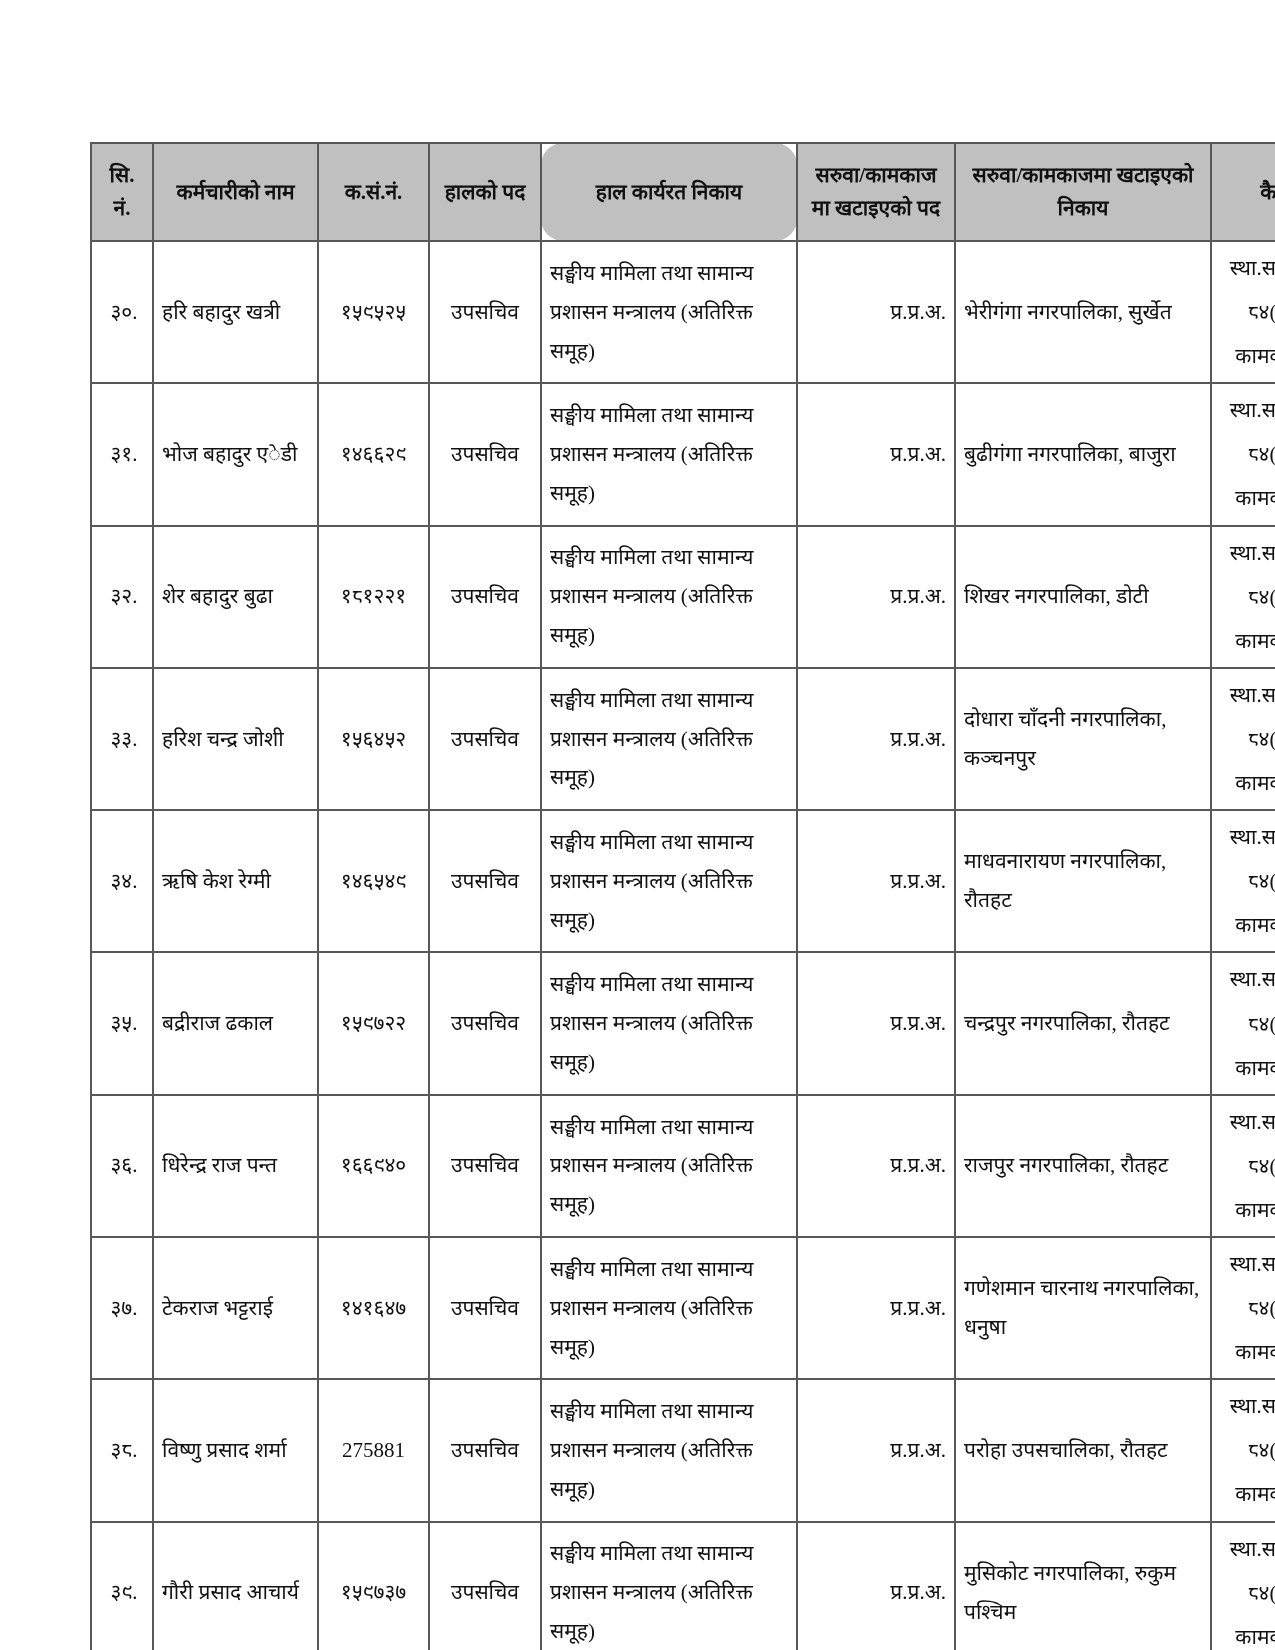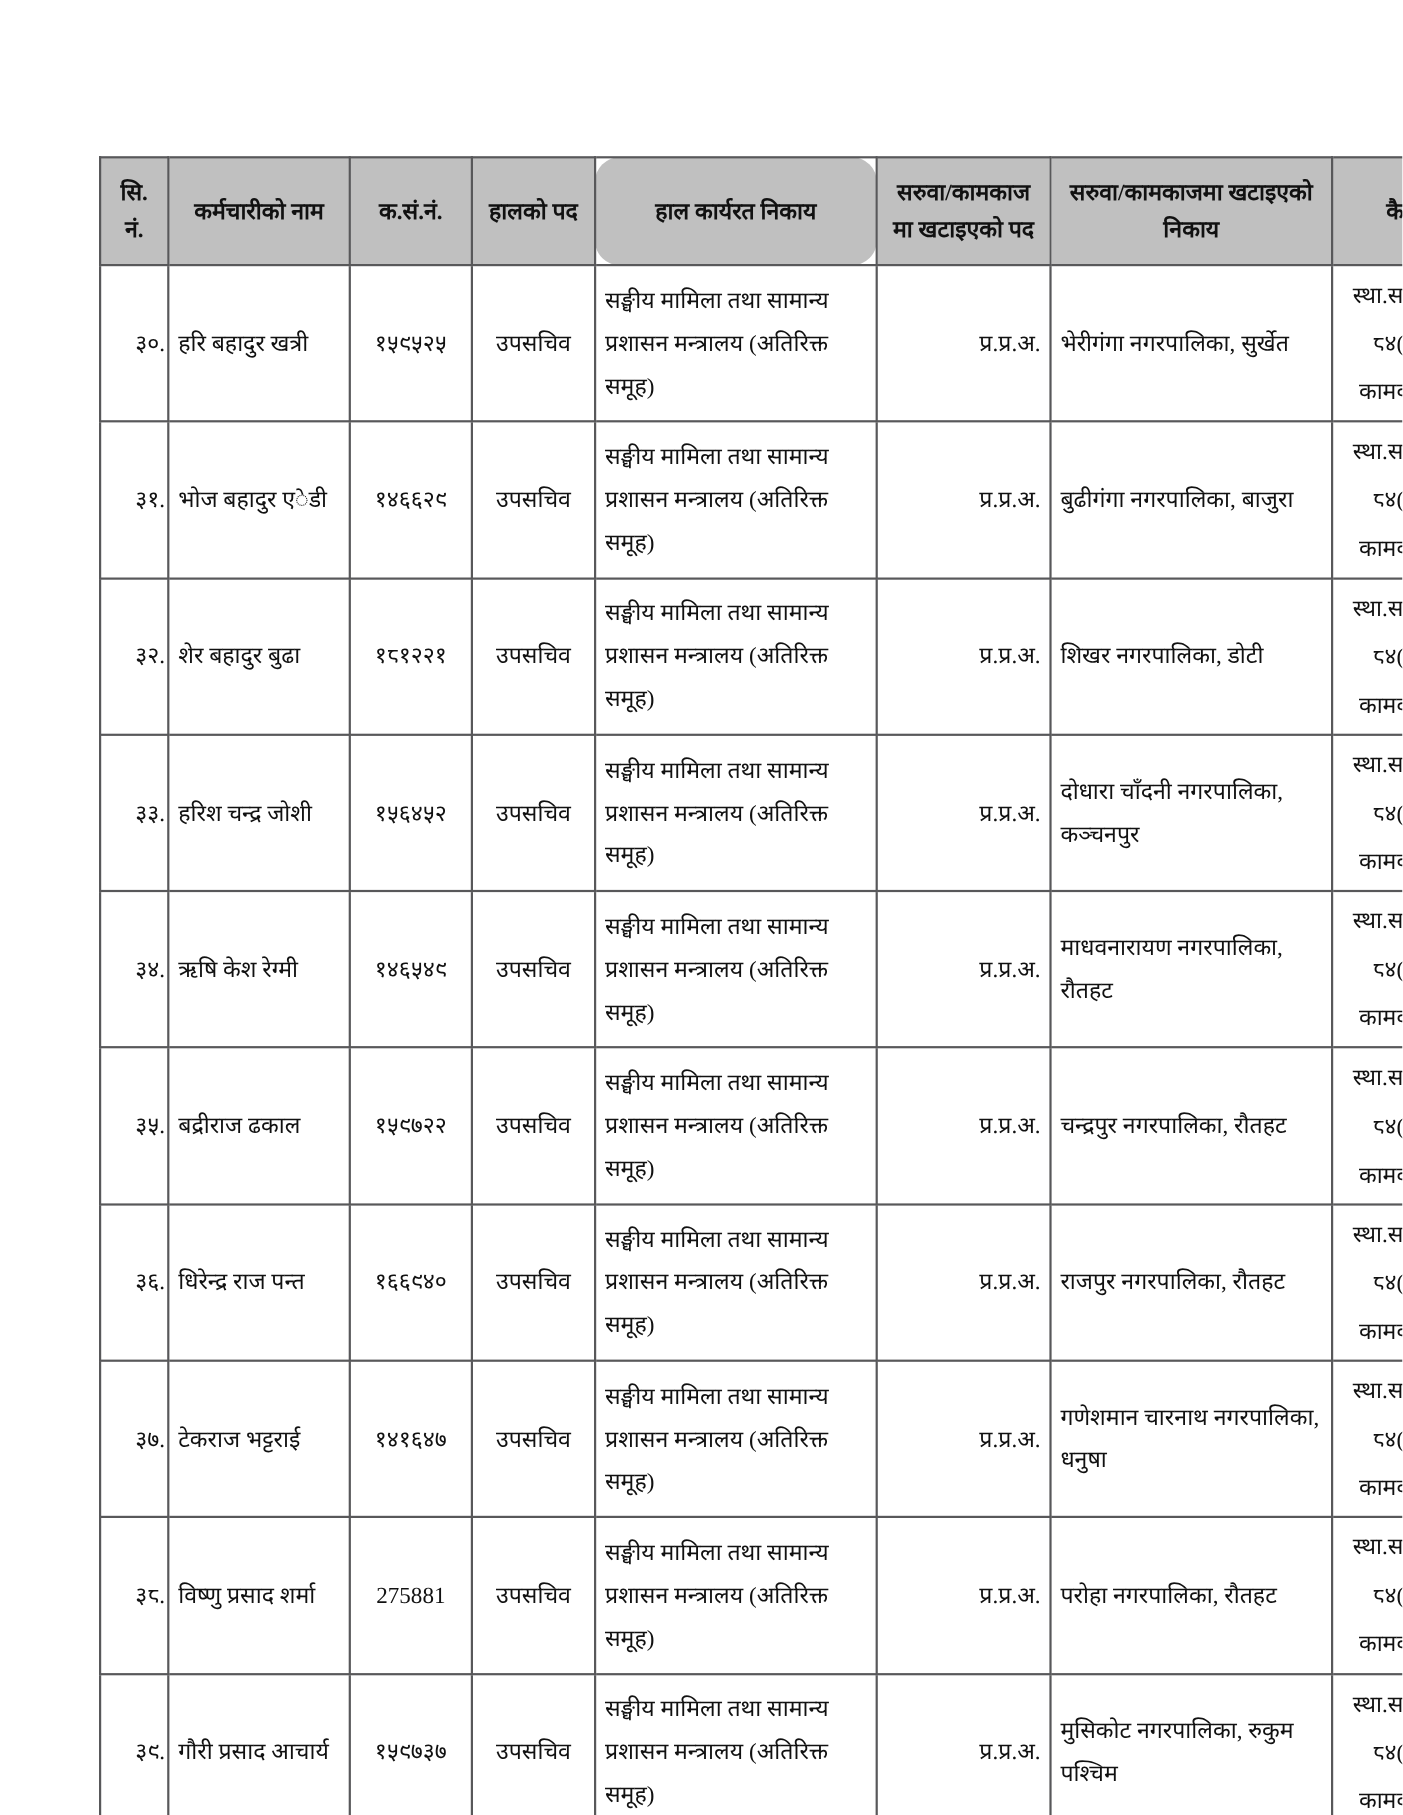--- a/index.html
+++ b/index.html
@@ -47,21 +47,21 @@
   
   .col-sn{width:44px;margin-left:44px;}
   .col-name{width:147px;margin-left:20px;}
   .col-num{width:93px;}
   .col-pos{width:94px;}
   .col-body{width:238px;border-radius:22px;}
   .col-tpos{width:140px;}
   .col-tbody{width:238px;}
   .col-remarks{width:102px;}
 
-  td.col-sn{text-align:right;padding-left:6px;padding-right:2px;}
+  td.col-sn{text-align:center;padding-left:6px;padding-right:2px;}
   td.col-name{text-align:left;}
   td.col-num{text-align:center;}
   td.col-pos{text-align:center;margin-top:36px;}
   td.col-body{text-align:left;margin-top:48px;}
   td.col-tpos{text-align:right;border-radius:23px;}
   td.col-tbody{text-align:left;}
   td.col-remarks{text-align:center;padding-left:4px;padding-right:4px;line-height:2.1;}
 </style>
 </head>
 <body>
@@ -161,21 +161,21 @@
           <td class="col-tbody">गणेशमान चारनाथ नगरपालिका, धनुषा</td>
           <td class="col-remarks">स्था.स.स.ऐ ८४(४) कामकाज</td>
         </tr>
         <tr>
           <td class="col-sn">३८.</td>
           <td class="col-name">विष्णु प्रसाद शर्मा</td>
           <td class="col-num">275881</td>
           <td class="col-pos">उपसचिव</td>
           <td class="col-body">सङ्घीय मामिला तथा सामान्य प्रशासन मन्त्रालय (अतिरिक्त समूह)</td>
           <td class="col-tpos">प्र.प्र.अ.</td>
-          <td class="col-tbody">परोहा नगरपालिका, रौतहट</td>
+          <td class="col-tbody">परोहा उपसचालिका, रौतहट</td>
           <td class="col-remarks">स्था.स.स.ऐ ८४(४) कामकाज</td>
         </tr>
         <tr>
           <td class="col-sn">३९.</td>
           <td class="col-name">गौरी प्रसाद आचार्य</td>
           <td class="col-num">१५९७३७</td>
           <td class="col-pos">उपसचिव</td>
           <td class="col-body">सङ्घीय मामिला तथा सामान्य प्रशासन मन्त्रालय (अतिरिक्त समूह)</td>
           <td class="col-tpos">प्र.प्र.अ.</td>
           <td class="col-tbody">मुसिकोट नगरपालिका, रुकुम पश्चिम</td>

